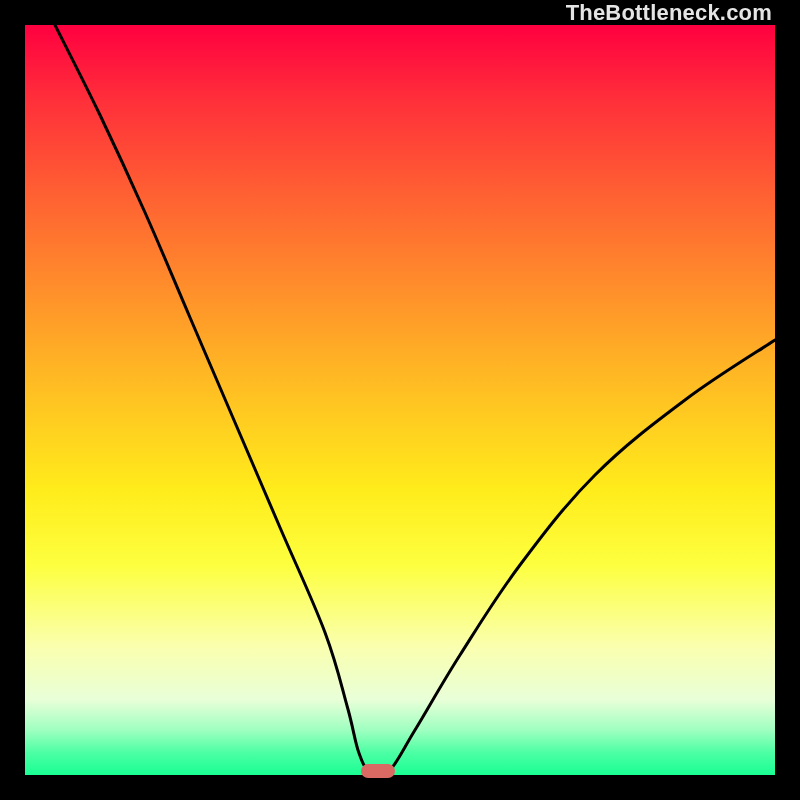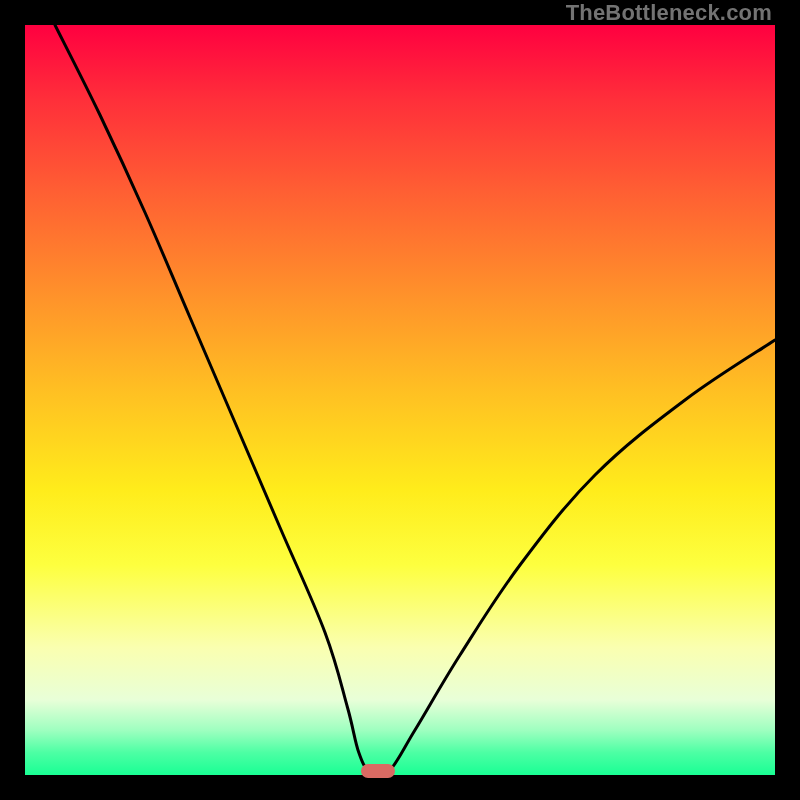--- a/index.html
+++ b/index.html
@@ -37,21 +37,21 @@
       #19ff94 100%
     );
   }
   .watermark {
     position: absolute;
     top: 0px;
     right: 28px;
     font-family: Arial, Helvetica, sans-serif;
     font-size: 22px;
     font-weight: 600;
-    color: #737373;
+    color: #e5e5e5;
     letter-spacing: 0.2px;
   }
   svg.curve {
     position: absolute;
     left: 0;
     top: 0;
     width: 750px;
     height: 750px;
   }
   .marker {

